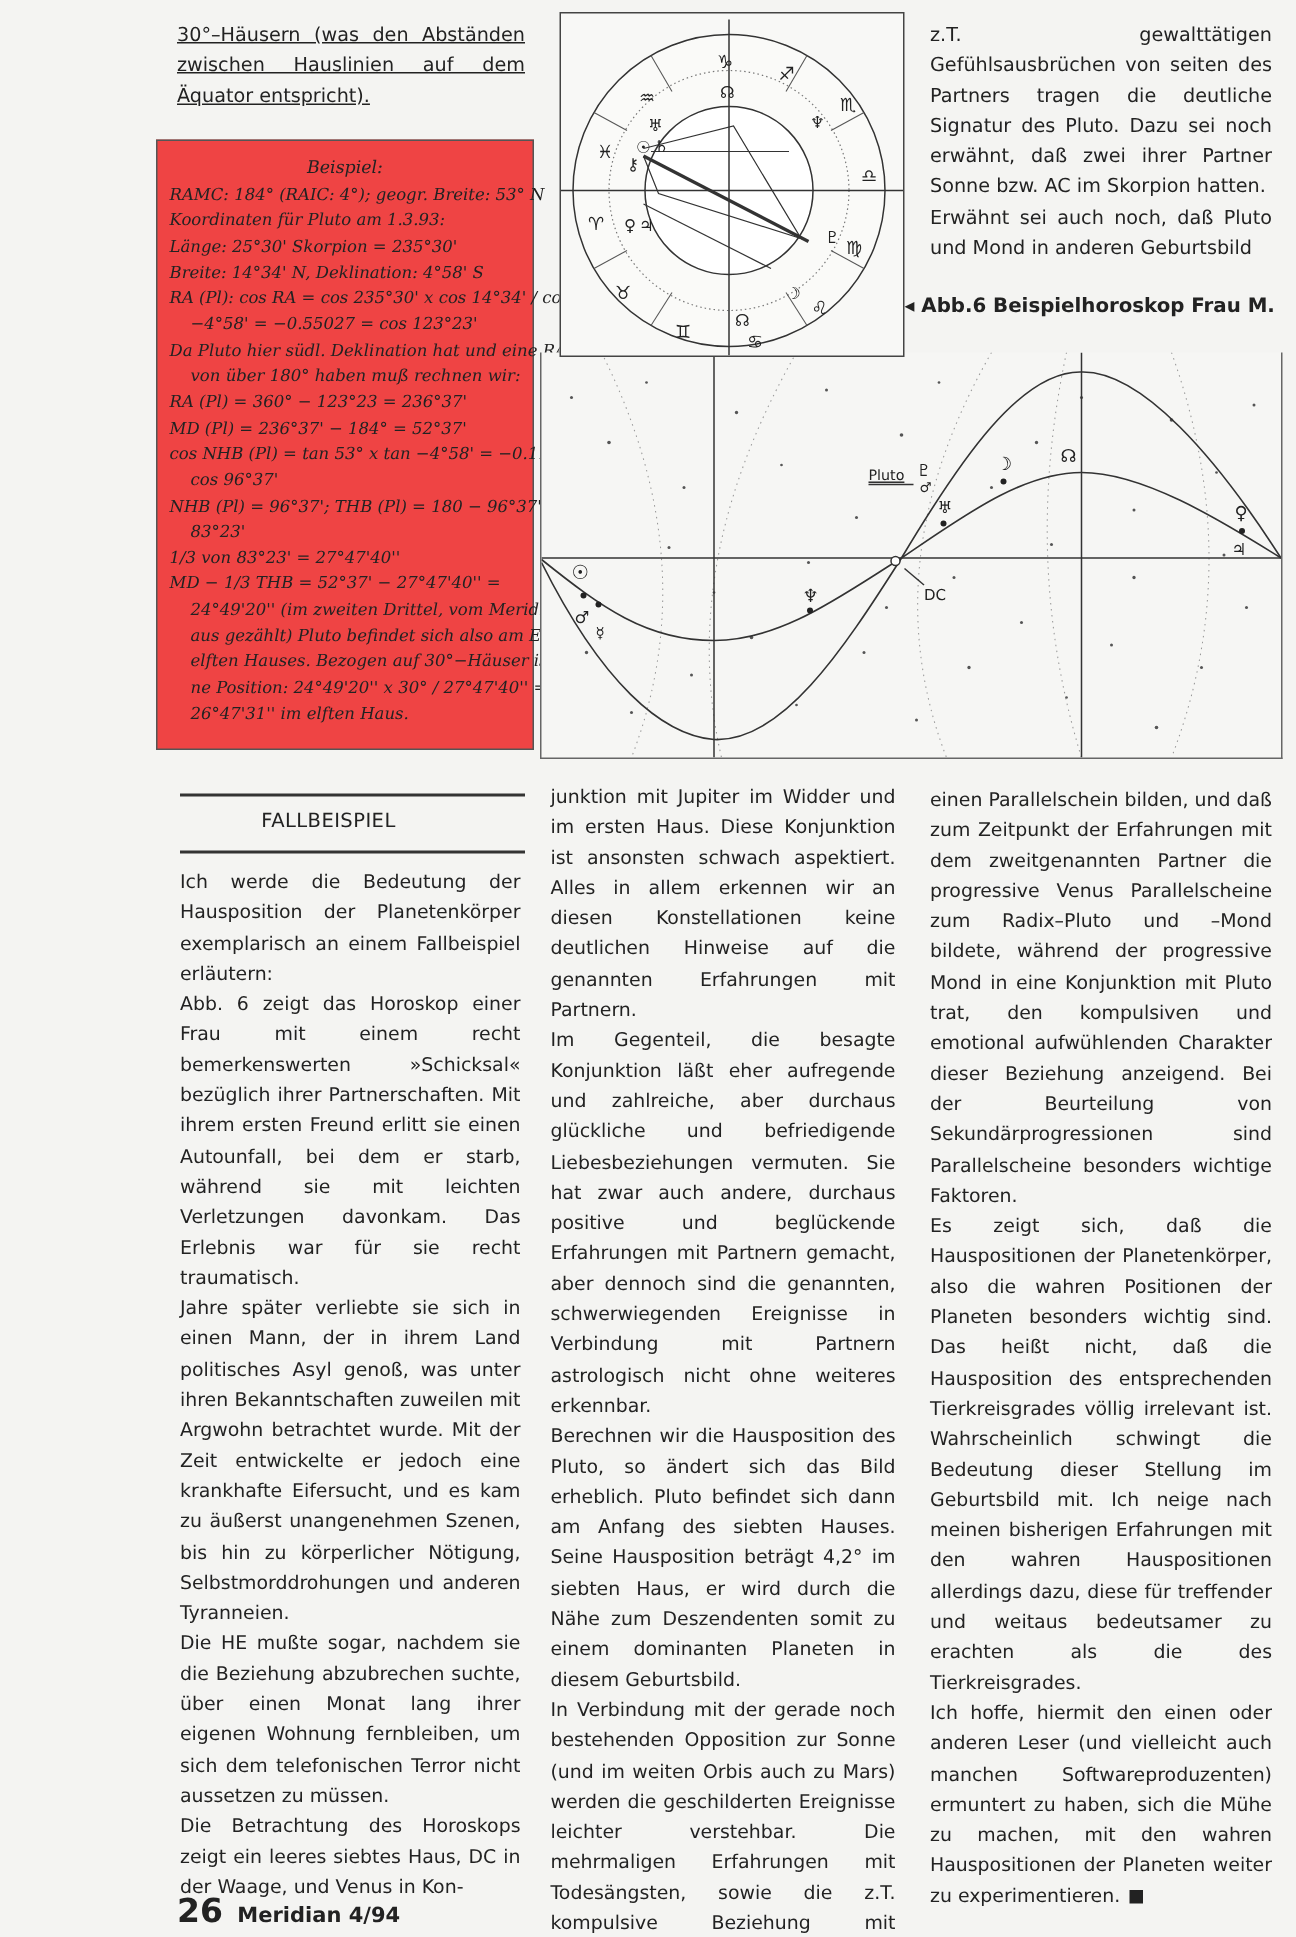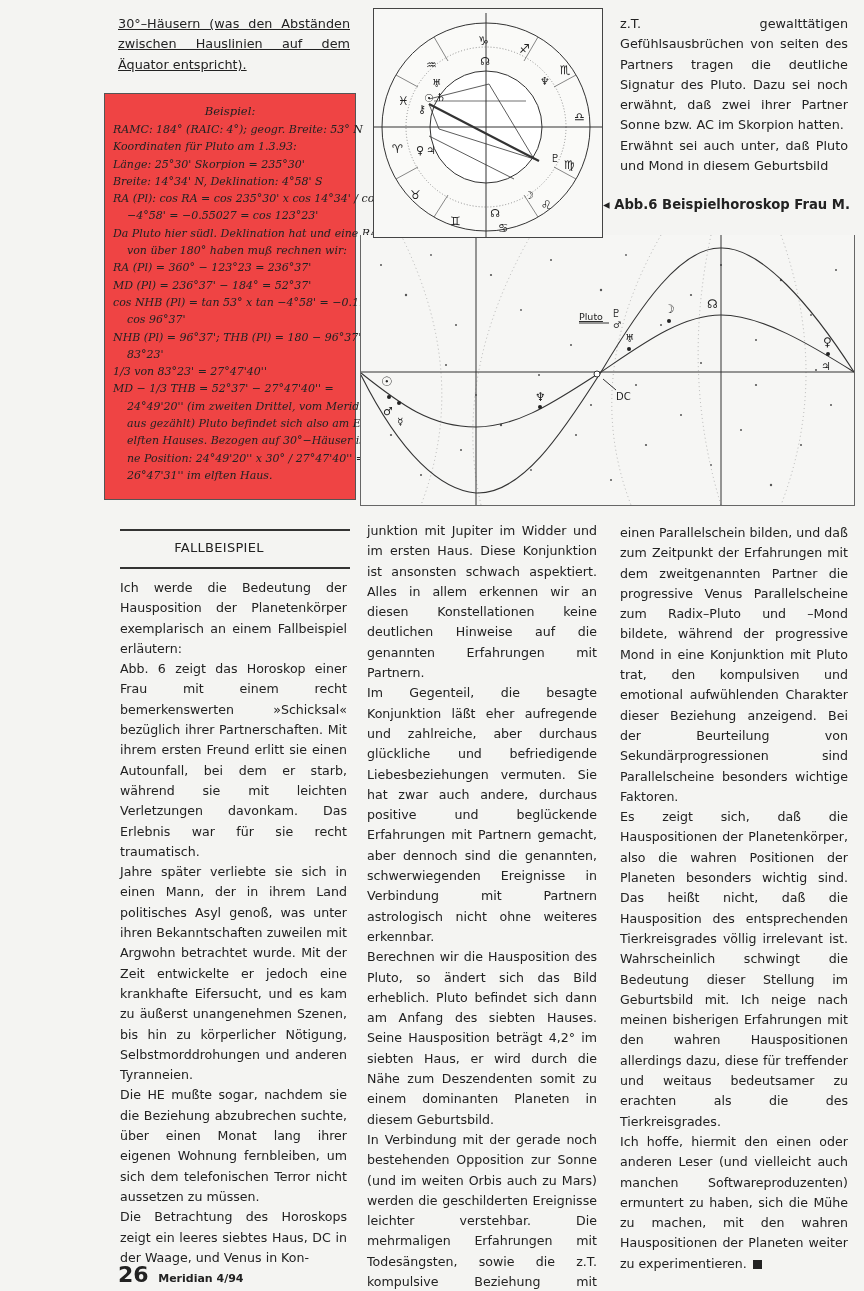--- a/index.html
+++ b/index.html
@@ -17,21 +17,21 @@
   .sky-chart{left:360px;top:235px;width:493px;height:270px;border:1px solid #666;border-top:none;background:#f6f6f4;}
   .right-top{left:620px;top:14px;width:228px;font-size:12.8px;line-height:20.3px;text-align:justify;}
   .caption{left:603px;top:197px;width:260px;font-size:13.2px;font-weight:bold;white-space:nowrap;}
   .section-rule{left:120px;width:230px;height:2px;background:#333;}
   .section-head{left:104px;top:540px;width:230px;text-align:center;font-size:13px;letter-spacing:0.3px;}
   .c1{left:120px;top:578px;width:227px;}
   .c2{left:367px;top:521px;width:230px;}
   .c3{left:620px;top:523px;width:228px;}
   .footer{left:118px;top:1262px;font-weight:bold;}
   .footer .pg{font-size:22px;font-family:"DejaVu Sans","Liberation Sans",sans-serif;}
-  .footer .mag{font-size:11px;margin-left:4px;margin-top:15px;}
+  .footer .mag{font-size:14px;margin-left:4px;margin-top:15px;}
   .endmark{display:inline-block;width:9px;height:9px;background:#222;margin-left:6px;vertical-align:-1px;}
   svg text{font-family:"DejaVu Sans",sans-serif;}
 </style>
 </head>
 <body>
 
 <div class="abs intro">30°–Häusern (was den Abständen zwischen Hauslinien auf dem Äquator entspricht).</div>
 
 <div class="abs example-box">
   <div class="title">Beispiel:</div>
@@ -199,21 +199,21 @@
       <text x="166" y="76">♆</text>
       <text x="176" y="153">♇</text>
       <text x="150" y="190">☽</text>
       <text x="116" y="208">☊</text>
     </g>
   </svg>
 </div>
 
 <div class="abs right-top">
   <p style="margin:0;">z.T. gewalttätigen Gefühlsausbrüchen von seiten des Partners tragen die deutliche Signatur des Pluto. Dazu sei noch erwähnt, daß zwei ihrer Partner Sonne bzw. AC im Skorpion hatten.</p>
-  <p style="margin:0;">Erwähnt sei auch unter, daß Pluto und Mond in diesem Geburtsbild</p>
+  <p style="margin:0;">Erwähnt sei auch noch, daß Pluto und Mond in anderen Geburtsbild</p>
 </div>
 <div class="abs caption">
   <span>◂</span>
   <span>Abb.6 Beispielhoroskop Frau M.</span>
 </div>
 
 <div class="abs section-rule" style="top:529px;"></div>
 <div class="abs section-head">FALLBEISPIEL</div>
 <div class="abs section-rule" style="top:567px;"></div>
 

